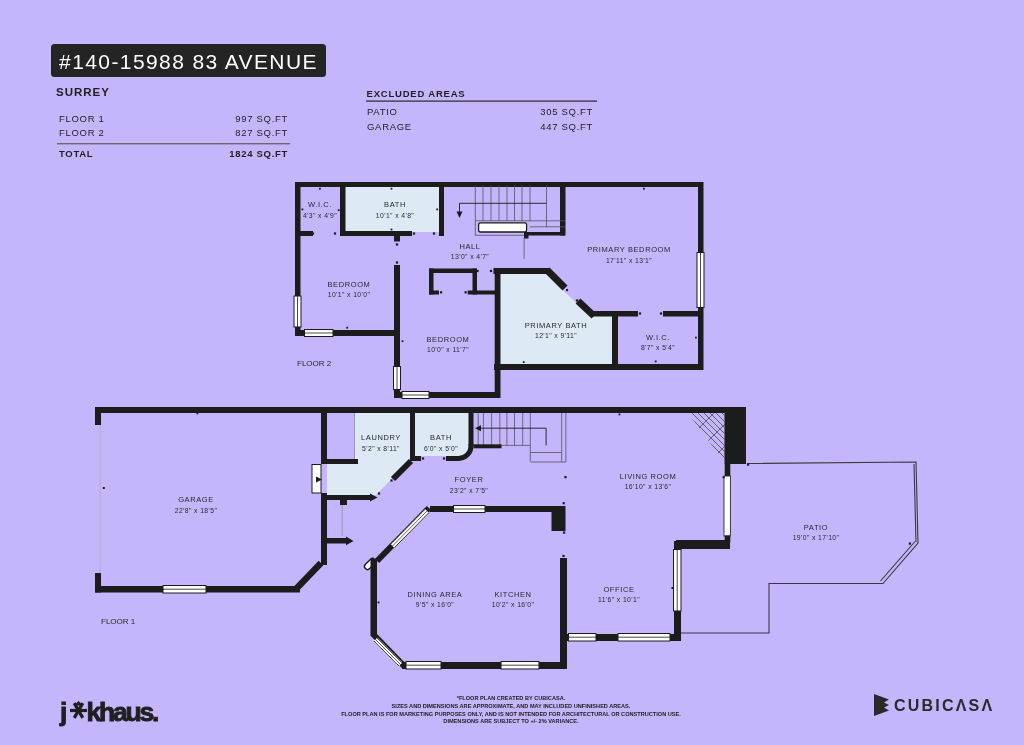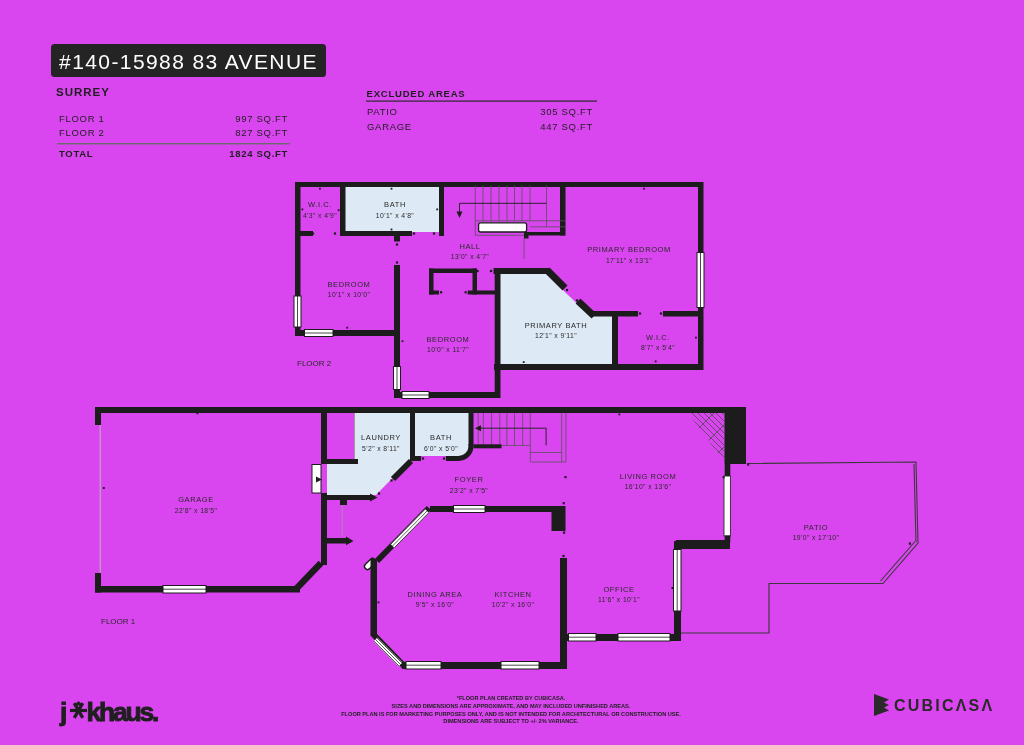--- a/index.html
+++ b/index.html
@@ -1,16 +1,16 @@
 <!DOCTYPE html>
 <html><head>
 <meta charset="utf-8">
 <style>
   html,body{margin:0;padding:0;background:#ffffff;}
-  #page{position:relative;width:1024px;height:745px;background:#d946ef;overflow:hidden;}
+  #page{position:relative;width:1024px;height:745px;background:#c4b5fd;overflow:hidden;}
   svg text{font-family:"Liberation Sans", sans-serif;}
 </style>
 </head>
 <body>
 <div id="page">
 <svg width="1024" height="745" viewBox="0 0 1024 745">
 <defs>
         <clipPath id="hatchclip">
           <polygon points="688,413 725,413 725,463"></polygon>
         </clipPath>

